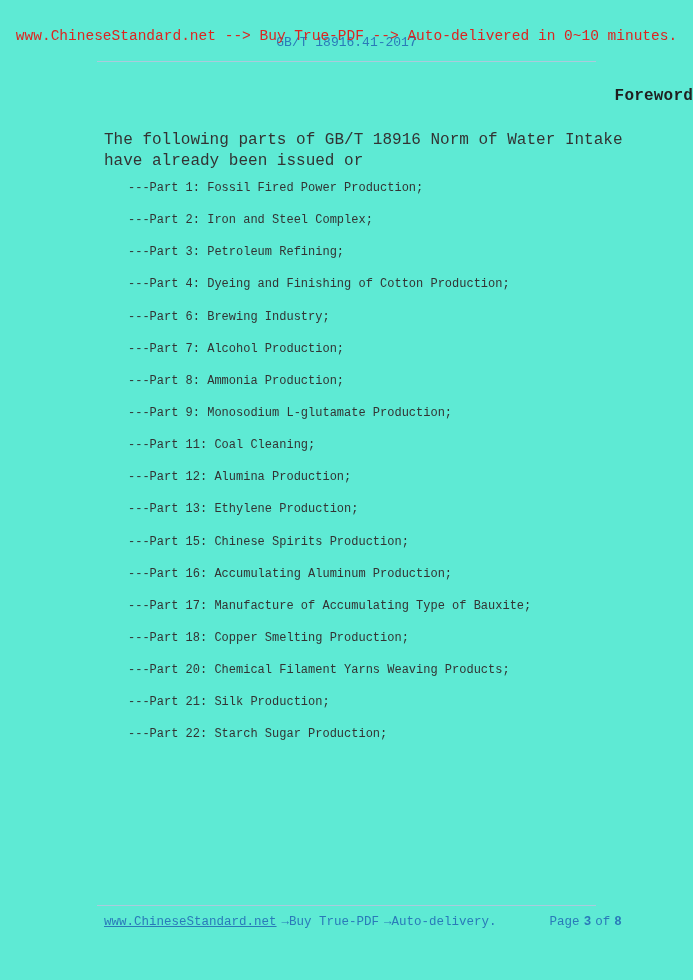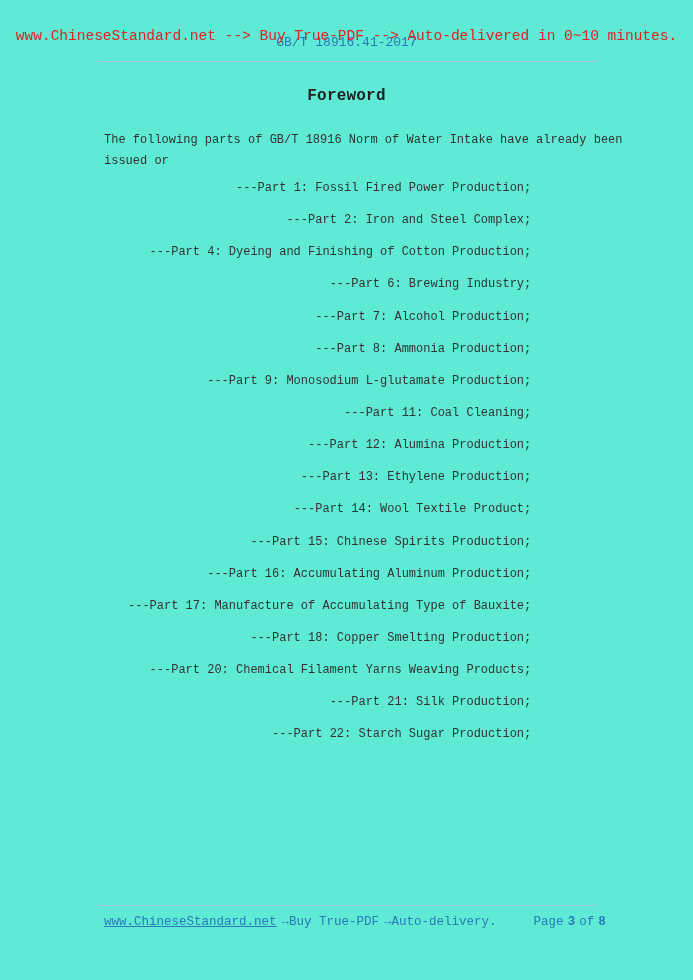--- a/index.html
+++ b/index.html
@@ -31,33 +31,33 @@
   }
   .rule{
     position:absolute;left:97px;width:499px;height:0;
     border-top:1px solid #aacbdc;
   }
   .rule-top{top:61px;}
   .rule-bottom{top:905px;}
   
   .title{
     position:absolute;top:87px;left:0;width:100%;
-    text-align:center;
+    text-align:right;
     font-size:16px;font-weight:bold;color:#1f1f1f;
     letter-spacing:.2px;
   }
   .intro{
     position:absolute;top:130px;left:104px;width:520px;
-    font-size:12px;line-height:21px;color:#333333;
+    font-size:16px;line-height:21px;color:#333333;
   }
   .parts{
     position:absolute;top:181px;left:128px;
     font-size:12px;color:#333333;
   }
-  .part-item{height:32.15px;line-height:14px;text-align:right;}
+  .part-item{height:32.15px;line-height:14px;}
   
   .footer{
     position:absolute;top:915px;left:104px;width:485px;
     font-size:12.5px;color:#2a7ab9;
     display:flex;justify-content:space-between;align-items:baseline;
     white-space:nowrap;
   }
   .footer-left a{color:#2a7ab9;text-decoration:underline;cursor:pointer;}
   .footer-left .seg{margin-left:0;}
   .footer-left .arrow{margin-left:5px;}
@@ -75,41 +75,41 @@
 
   <div class="title">Foreword</div>
 
   <div class="intro">
     <div>The following parts of GB/T 18916 Norm of Water Intake have already been issued or</div>
   </div>
 
   <div class="parts">
       <div class="part-item">---Part 1: Fossil Fired Power Production;</div>
       <div class="part-item">---Part 2: Iron and Steel Complex;</div>
+      <div class="part-item">---Part 3: Petroleum Refining;</div>
       <div class="part-item">---Part 4: Dyeing and Finishing of Cotton Production;</div>
       <div class="part-item">---Part 6: Brewing Industry;</div>
       <div class="part-item">---Part 7: Alcohol Production;</div>
       <div class="part-item">---Part 8: Ammonia Production;</div>
       <div class="part-item">---Part 9: Monosodium L-glutamate Production;</div>
       <div class="part-item">---Part 11: Coal Cleaning;</div>
       <div class="part-item">---Part 12: Alumina Production;</div>
       <div class="part-item">---Part 13: Ethylene Production;</div>
-      <div class="part-item">---Part 14: Wool Textile Product;</div>
       <div class="part-item">---Part 15: Chinese Spirits Production;</div>
       <div class="part-item">---Part 16: Accumulating Aluminum Production;</div>
       <div class="part-item">---Part 17: Manufacture of Accumulating Type of Bauxite;</div>
       <div class="part-item">---Part 18: Copper Smelting Production;</div>
       <div class="part-item">---Part 20: Chemical Filament Yarns Weaving Products;</div>
       <div class="part-item">---Part 21: Silk Production;</div>
       <div class="part-item">---Part 22: Starch Sugar Production;</div>
     </div>
 
   <div class="rule rule-bottom"></div>
   <div class="footer">
     <div class="footer-left">
       <a href="#">www.ChineseStandard.net</a><span class="arrow">→</span><span class="seg">Buy True-PDF</span><span class="arrow">→</span><span class="seg">Auto-delivery.</span>
     </div>
     <div class="pg">
-      <span style="margin-left:0;padding-left:37px;">Page</span><span class="num">3</span><span>of</span><span class="num">8</span>
+      <span style="margin-left:16px;padding-left:37px;">Page</span><span class="num">3</span><span>of</span><span class="num">8</span>
     </div>
   </div>
 
 </div>
 
 </body></html>

